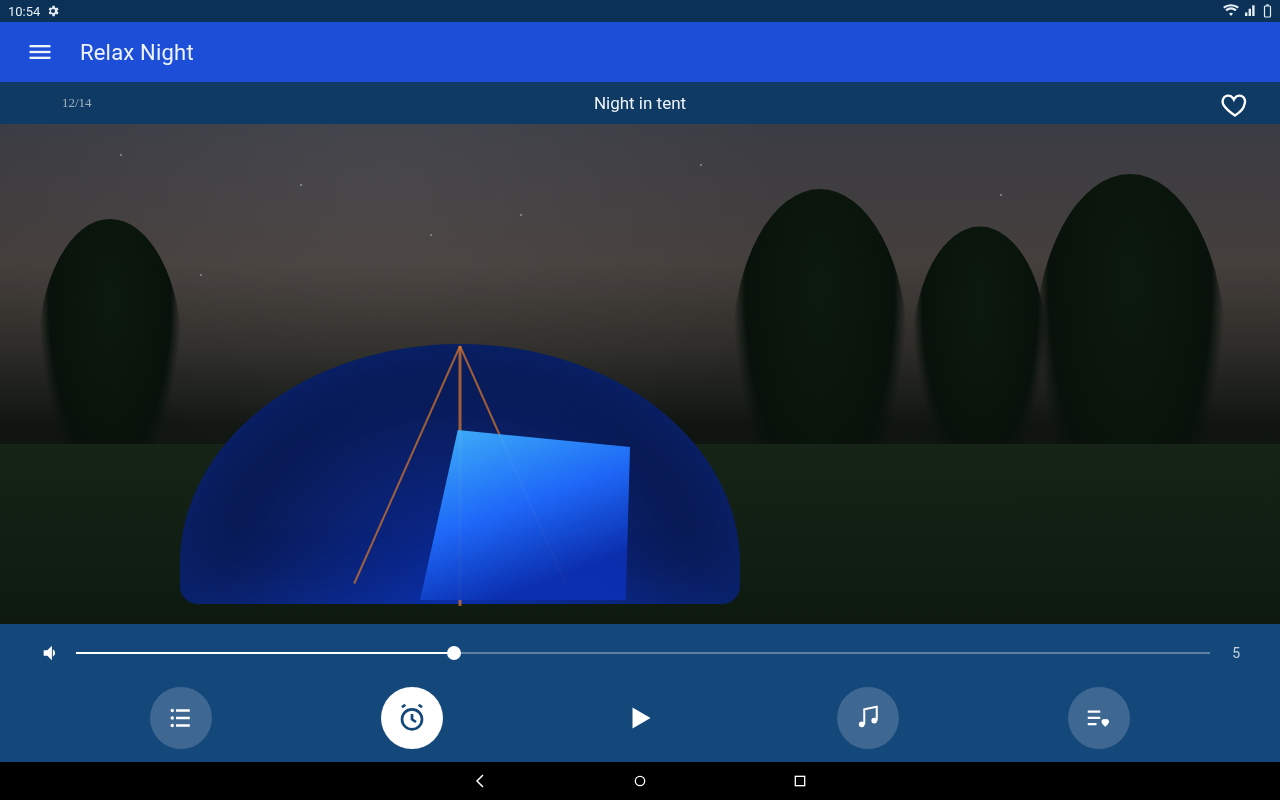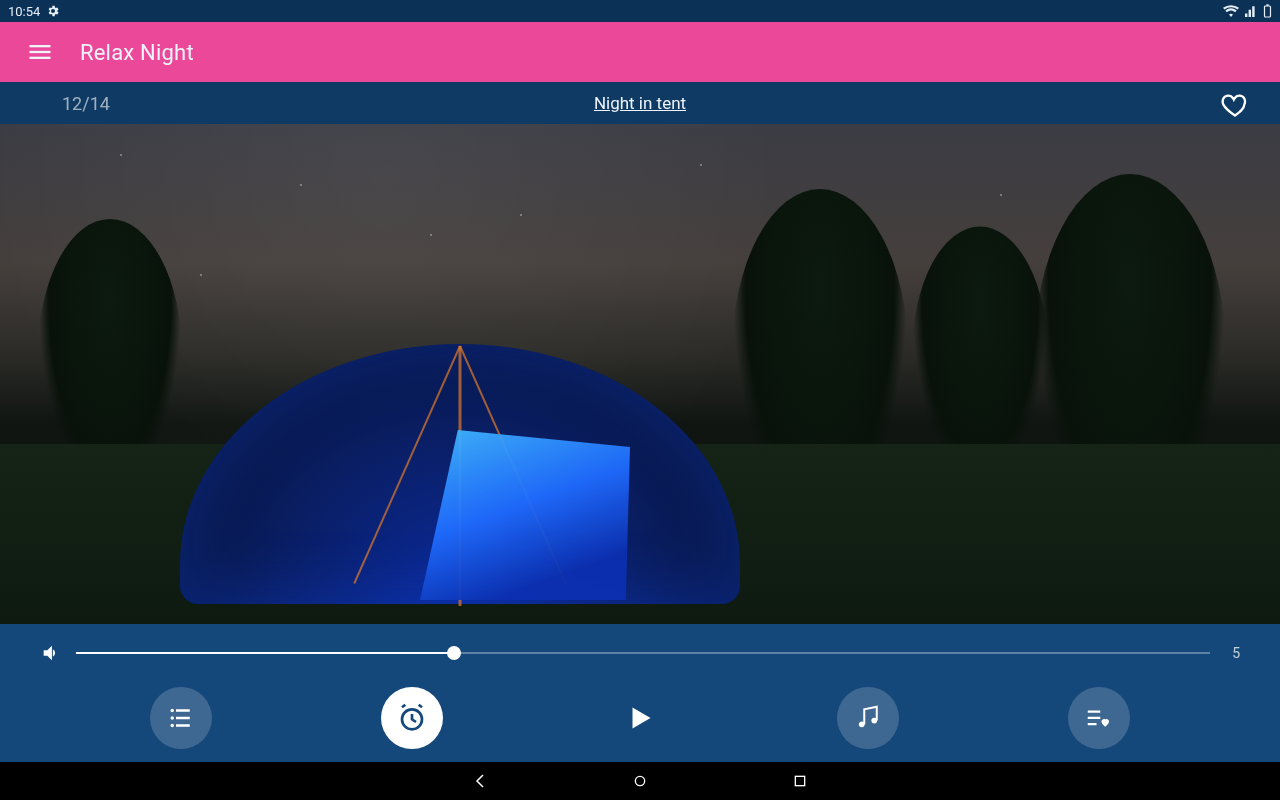--- a/index.html
+++ b/index.html
@@ -1,32 +1,32 @@
 <!DOCTYPE html>
 <html><head>
 <meta charset="utf-8">
 <style>
   * { box-sizing: border-box; margin: 0; padding: 0; }
   html, body { width: 1280px; height: 800px; overflow: hidden; font-family: Roboto, "Segoe UI", Arial, sans-serif; background:#000; }
   .screen { width:1280px; height:800px; background:#0e3a63; position:relative; color:#eef4fa; }
 
   
   .status-bar { height:22px; background:#0b3157; display:flex; align-items:center; justify-content:space-between; padding:0 8px; font-size:13px; color:#e6eef7; }
-  .status-left, .status-right { display:flex; align-items:center; gap:6px; }
+  .status-left, .status-right { display:flex; align-items:flex-start; gap:6px; }
   .status-right svg { display:block; }
 
   
-  .app-bar { height:60px; background:#ec4899; display:flex; align-items:center; gap:26px; padding:0 20px 0 26px; }
+  .app-bar { height:60px; background:#1d4ed8; display:flex; align-items:center; gap:26px; padding:0 20px 0 26px; }
   .app-title { font-size:22px; font-weight:400; letter-spacing:.2px; }
   .menu-icon { width:28px; height:28px; display:block; }
 
   
   .info-strip { height:42px; position:relative; display:flex; align-items:center; justify-content:center; }
-  .track-counter { position:absolute; left:62px; font-size:18px; color:rgba(255,255,255,.6); }
-  .track-title { font-size:17px; color:#eef4fa;text-decoration:underline; }
+  .track-counter { position:absolute; left:62px; font-size:13px; color:rgba(255,255,255,.6);font-family:Liberation Serif, serif; }
+  .track-title { font-size:17px; color:#eef4fa; }
   .fav-btn { position:absolute; right:28px; top:6px; width:34px; height:34px; display:flex; align-items:center; justify-content:center; cursor:pointer; }
 
   
   .hero { position:relative; height:500px; overflow:hidden; background:#1a1a1a; }
   .timer-badge { position:absolute; top:-6px; left:50%; transform:translateX(-50%); background:rgba(18,60,99,.92); color:#fff; font-size:32px; letter-spacing:1px; padding:6px 18px 10px; font-weight:400; }
   
   .sky { position:absolute; inset:0; background:
       radial-gradient(circle at 30% 10%, rgba(255,255,255,.05), transparent 40%),
       linear-gradient(#3b3c44 0%, #453f3c 28%, #2d2c28 45%, #101512 60%, #0a120b 100%);
   }

